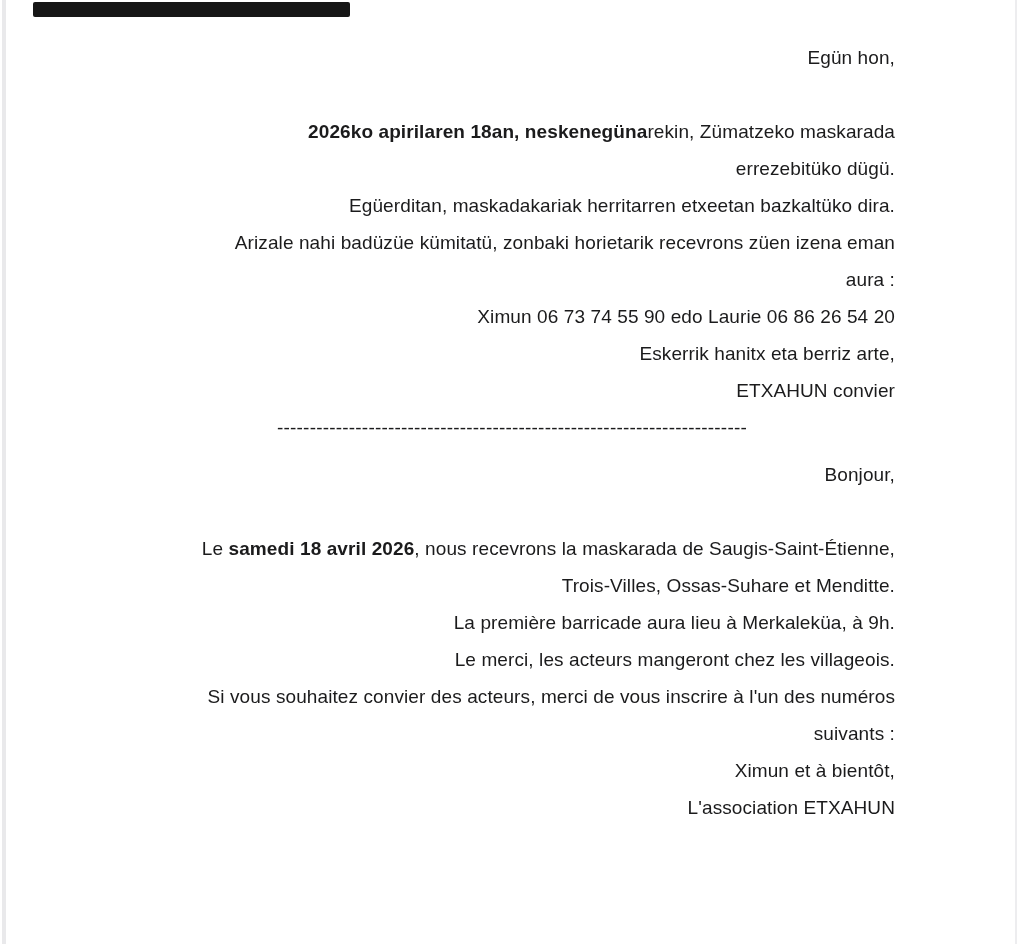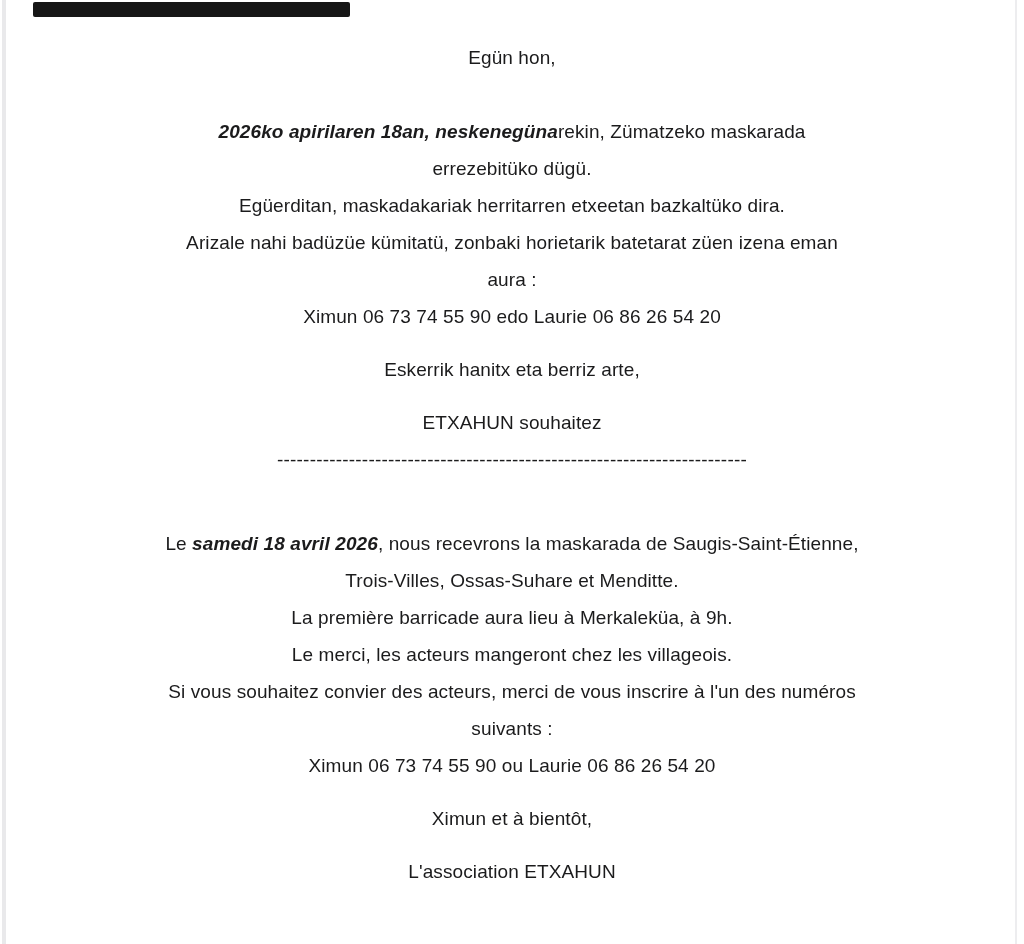--- a/index.html
+++ b/index.html
@@ -34,57 +34,57 @@
     position: absolute;
     left: 129px; top: 39px;
     width: 766px;
     font-size: 19px;
     line-height: 37px;
     color: #1b1b1c;
     letter-spacing: 0.1px;
   }
   .letter-section { width: 100%; }
   .letter-section.gap-before { margin-top: 10px; }
-  .line { min-height: 37px; white-space: pre-wrap; text-align: center; }
-  .line.right { text-align: center; margin-top: 16px; }
+  .line { min-height: 37px; white-space: pre-wrap; text-align: right; }
+  .line.right { text-align: right; }
   .line.center { text-align: center; }
   .line.blank { height: 37px; }
   .line.separator {
     letter-spacing: 0.2px;
     font-size: 19px;
     color: #1b1b1c;
   }
-  .bold { font-weight: bold; font-style: italic; }
+  .bold { font-weight: bold; }
 </style>
 </head>
 <body>
 
 <div class="page-left-edge"></div>
 <div class="page-right-edge"></div>
 <div class="redaction-bar"></div>
 
 <div class="letter-body">
     <div class="letter-section">
       <div class="line left"><span class="">Egün hon,</span></div>
       <div class="line left blank">&nbsp;</div>
       <div class="line left"><span class="bold">2026ko apirilaren 18an, neskenegüna</span><span class="">rekin, Zümatzeko maskarada</span></div>
       <div class="line left"><span class="">errezebitüko dügü.</span></div>
       <div class="line left"><span class="">Egüerditan, maskadakariak herritarren etxeetan bazkaltüko dira.</span></div>
-      <div class="line left"><span class="">Arizale nahi badüzüe kümitatü, zonbaki horietarik batetarat züen izena eman</span></div>
+      <div class="line left"><span class="">Arizale nahi badüzüe kümitatü, zonbaki horietarik recevrons züen izena eman</span></div>
       <div class="line left"><span class="">aura :</span></div>
       <div class="line left"><span class="">Ximun 06 73 74 55 90 edo Laurie 06 86 26 54 20</span></div>
       <div class="line right"><span class="">Eskerrik hanitx eta berriz arte,</span></div>
-      <div class="line right"><span class="">ETXAHUN souhaitez</span></div>
+      <div class="line right"><span class="">ETXAHUN convier</span></div>
       <div class="line center separator"><span class="">------------------------------------------------------------------------</span></div>
     </div>
     <div class="letter-section gap-before">
+      <div class="line left"><span class="">Bonjour,</span></div>
       <div class="line left blank">&nbsp;</div>
       <div class="line left"><span class="">Le </span><span class="bold">samedi 18 avril 2026</span><span class="">, nous recevrons la maskarada de Saugis-Saint-Étienne,</span></div>
       <div class="line left"><span class="">Trois-Villes, Ossas-Suhare et Menditte.</span></div>
       <div class="line left"><span class="">La première barricade aura lieu à Merkaleküa, à 9h.</span></div>
       <div class="line left"><span class="">Le merci, les acteurs mangeront chez les villageois.</span></div>
       <div class="line left"><span class="">Si vous souhaitez convier des acteurs, merci de vous inscrire à l'un des numéros</span></div>
       <div class="line left"><span class="">suivants :</span></div>
-      <div class="line left"><span class="">Ximun 06 73 74 55 90 ou Laurie 06 86 26 54 20</span></div>
       <div class="line right"><span class="">Ximun et à bientôt,</span></div>
       <div class="line right"><span class="">L'association ETXAHUN</span></div>
     </div>
   </div>
 
 </body></html>

